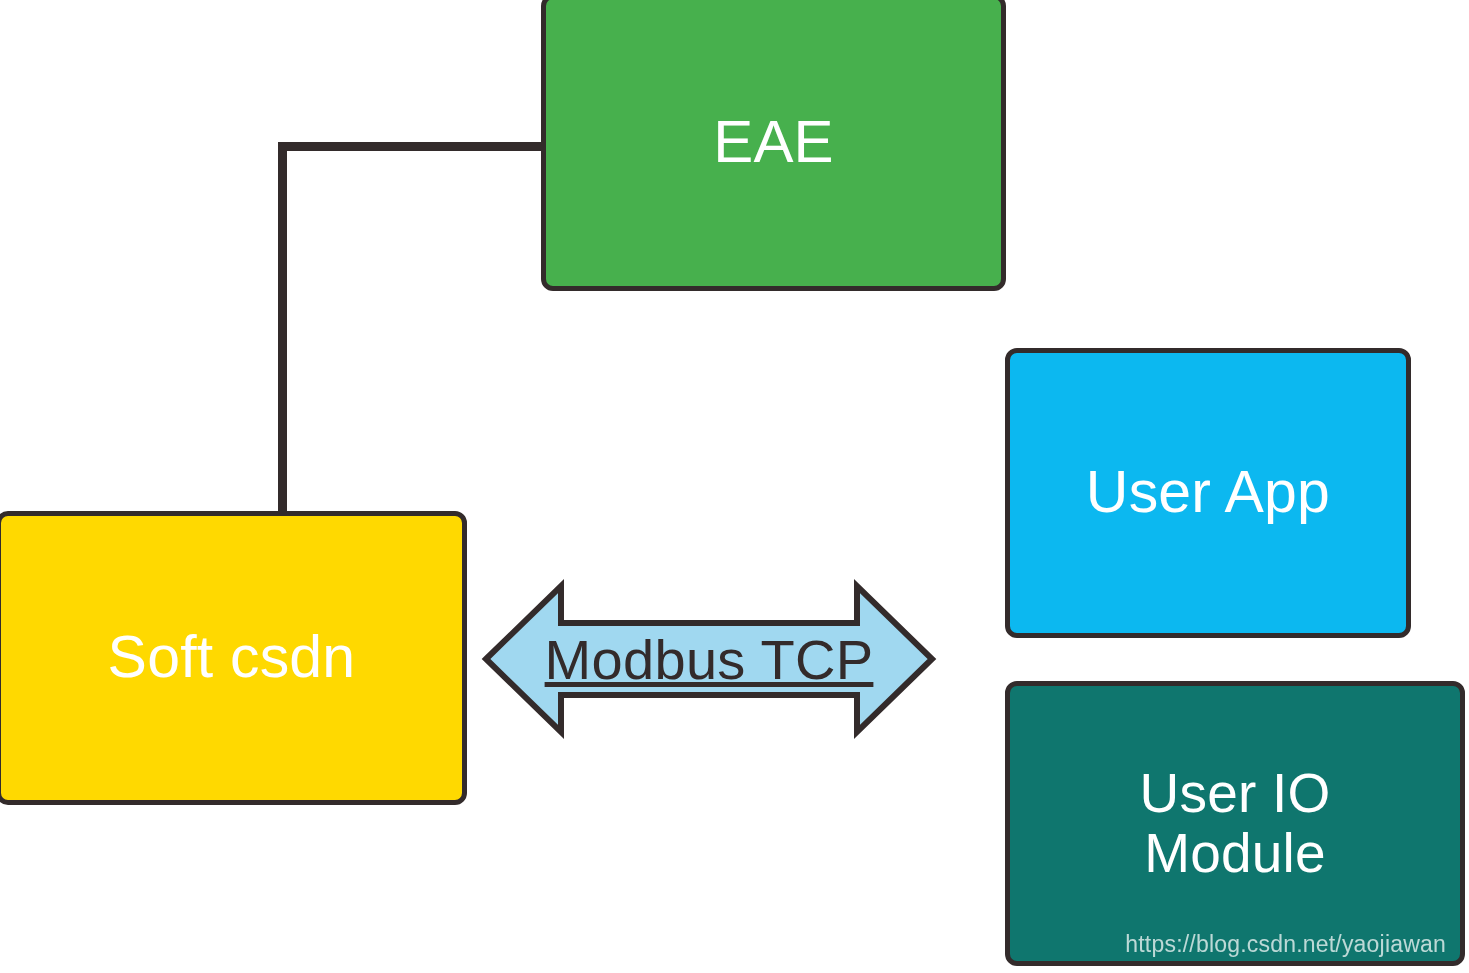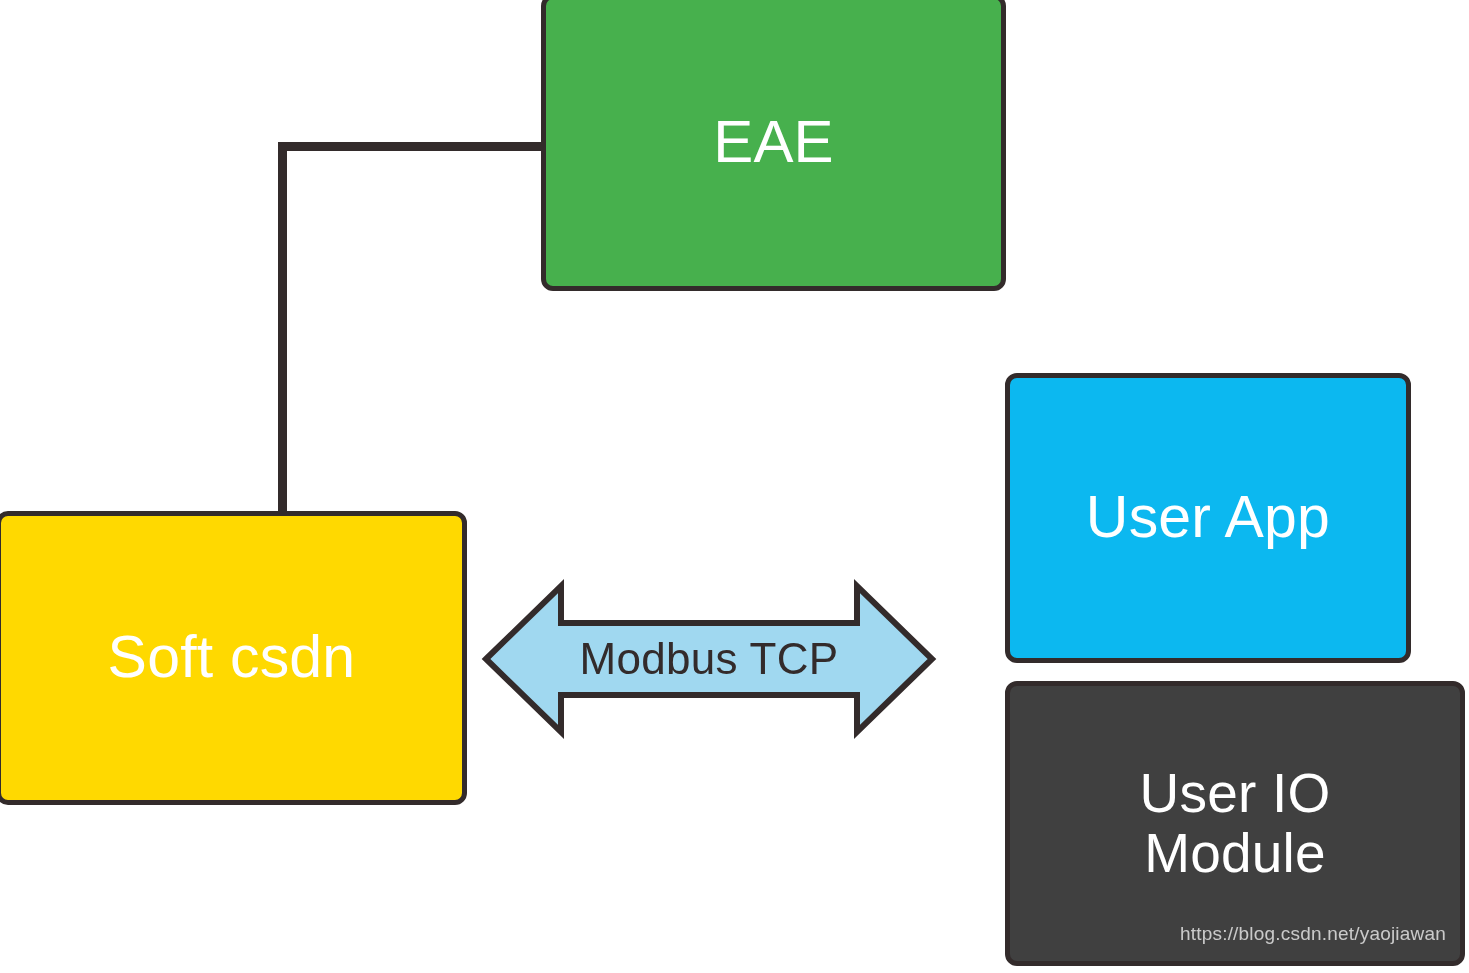--- a/index.html
+++ b/index.html
@@ -48,21 +48,20 @@
     width: 471px;
     height: 294px;
     font-size: 59px;
   }
   #node-user-app {
     left: 1005px;
     top: 348px;
     width: 406px;
     height: 290px;
     font-size: 59px;
-    margin-top: 25px;
   }
   #node-user-io {
     left: 1005px;
     top: 681px;
     width: 460px;
     height: 285px;
     font-size: 55px;
   }
 
   
@@ -99,33 +98,34 @@
   }
   #modbus-arrow-label {
     position: absolute;
     left: 483px;
     top: 583px;
     width: 452px;
     height: 152px;
     display: flex;
     align-items: center;
     justify-content: center;
-    font-size: 44px;
+    font-size: 56px;
     color: #332B2B;
     letter-spacing: 0.3px;
     user-select: none;
     pointer-events: none;
+    text-decoration: underline;
   }
 
   
   #watermark {
     position: absolute;
     right: 14px;
-    bottom: 16px;
-    font-size: 19px;
+    bottom: 4px;
+    font-size: 23px;
     color: rgba(255,255,255,0.72);
     letter-spacing: 0.2px;
     user-select: none;
     white-space: nowrap;
   }
 </style>
 </head>
 <body>
 
 <div id="canvas">
@@ -138,21 +138,21 @@
   </div>
 
   <div class="node" id="node-soft-dpac" style="background:#FFD900;">
     <span>Soft csdn</span>
   </div>
 
   <div class="node" id="node-user-app" style="background:#0CB8F0;">
     <span>User App</span>
   </div>
 
-  <div class="node" id="node-user-io" style="background:#404040;">
+  <div class="node" id="node-user-io" style="background:#0f766e;">
     <span>User IO
 Module</span>
     <span id="watermark">https://blog.csdn.net/yaojiawan</span>
   </div>
 
   <div id="modbus-arrow">
     <svg viewBox="0 0 452 152" preserveAspectRatio="none">
       <polygon points="3,76 78,3 78,40 374,40 374,3 449,76 374,149 374,112 78,112 78,149" fill="#A0D8F0" stroke="#332B2B" stroke-width="6" stroke-linejoin="miter"></polygon>
     </svg>
   </div>

